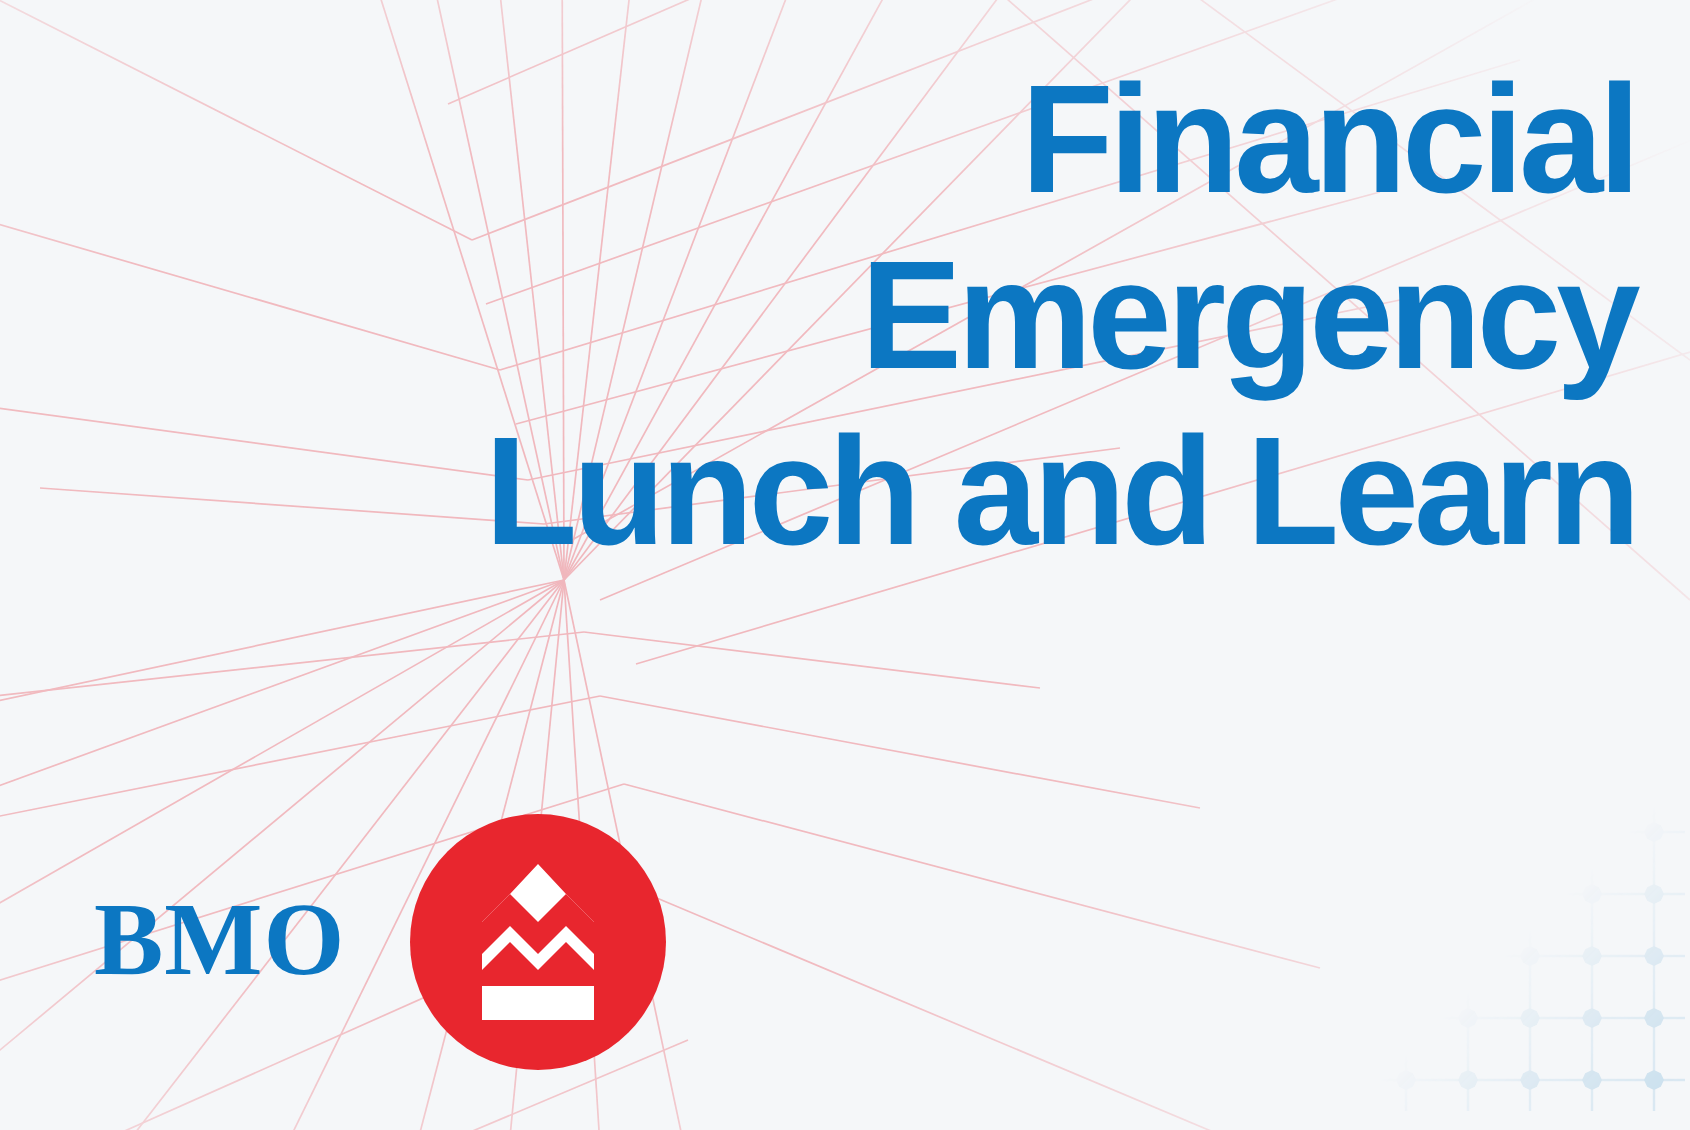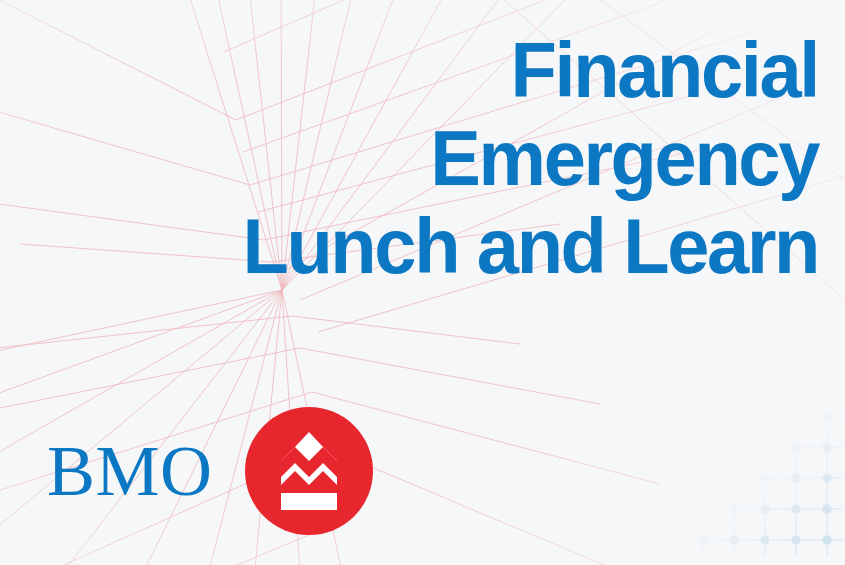--- a/index.html
+++ b/index.html
@@ -56,22 +56,22 @@
     left: 47px;
     top: 406px;
     height: 130px;
     display: flex;
     align-items: center;
     z-index: 6;
   }
   #bmo-wordmark {
     color: #0c77c2;
     font-family: "Liberation Serif", serif;
-    font-weight: 400;
-    font-size: 72px;
+    font-weight: 700;
+    font-size: 52px;
     line-height: 76px;
     letter-spacing: 0.5px;
     margin-right: 32px;
     user-select: none;
   }
   #bmo-roundel {
     width: 128px;
     height: 128px;
     display: block;
   }

